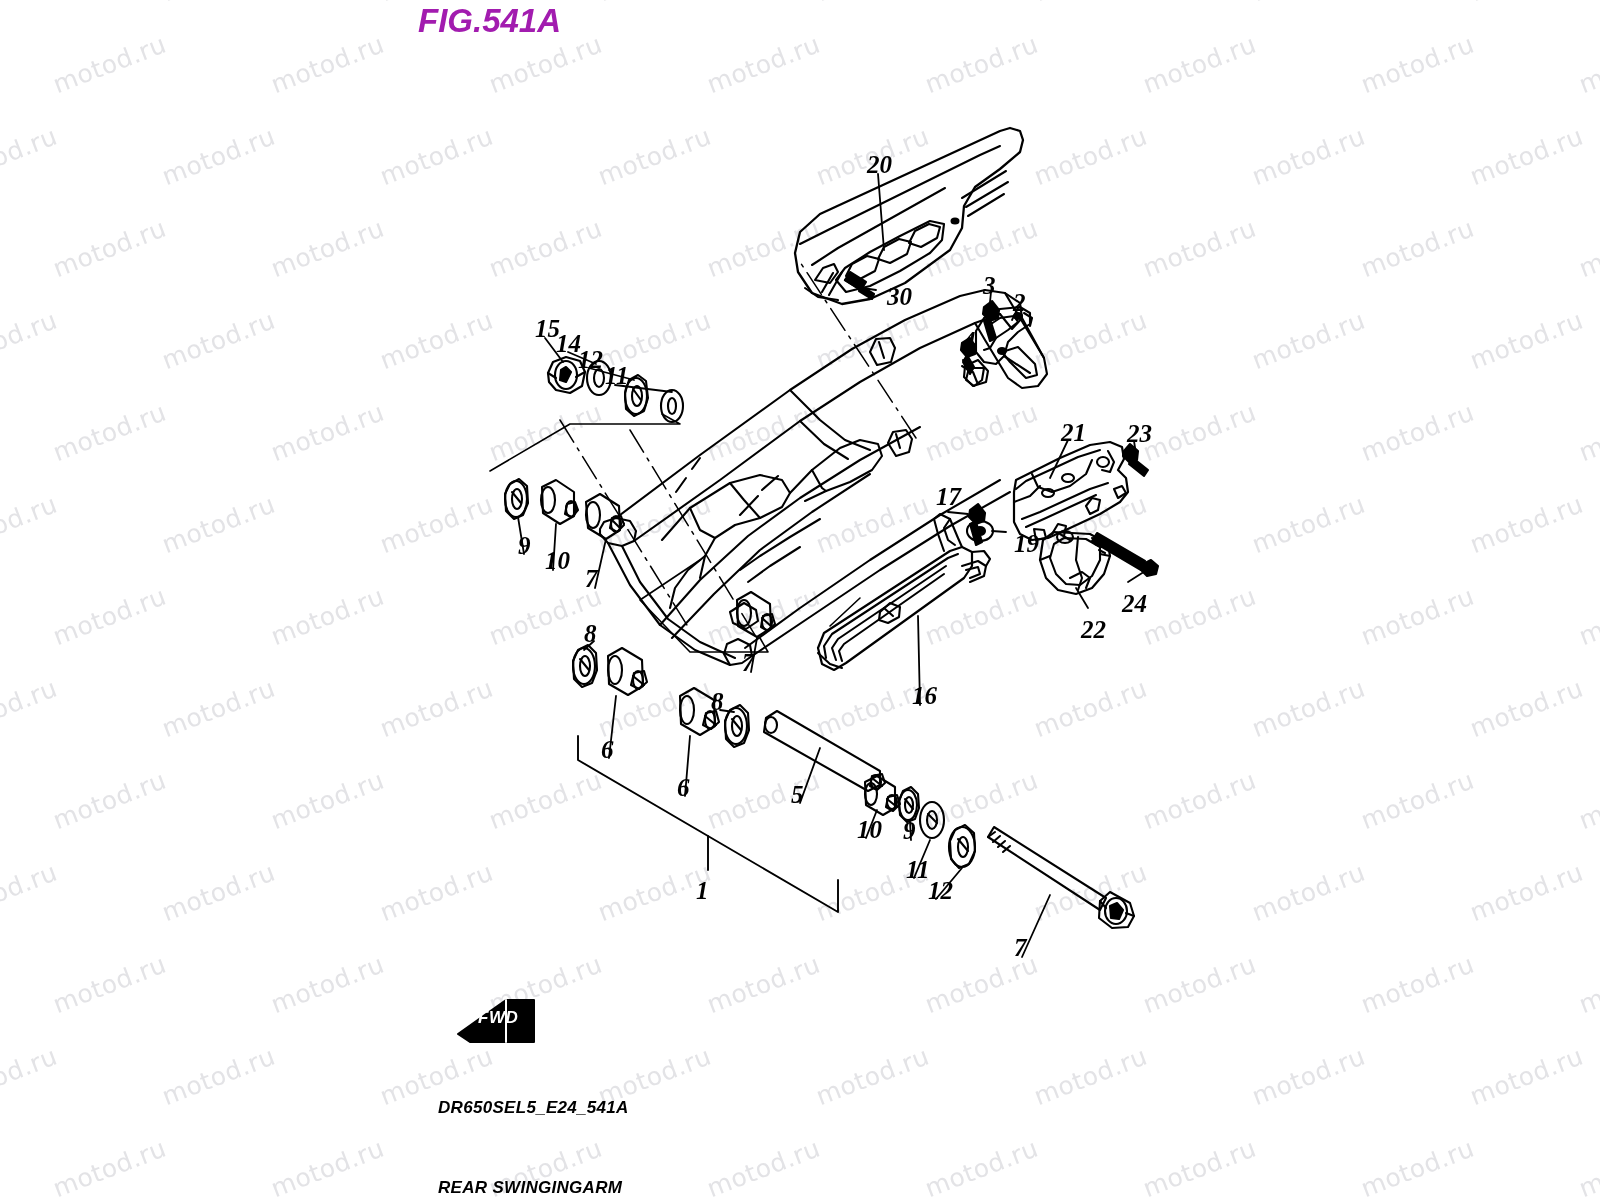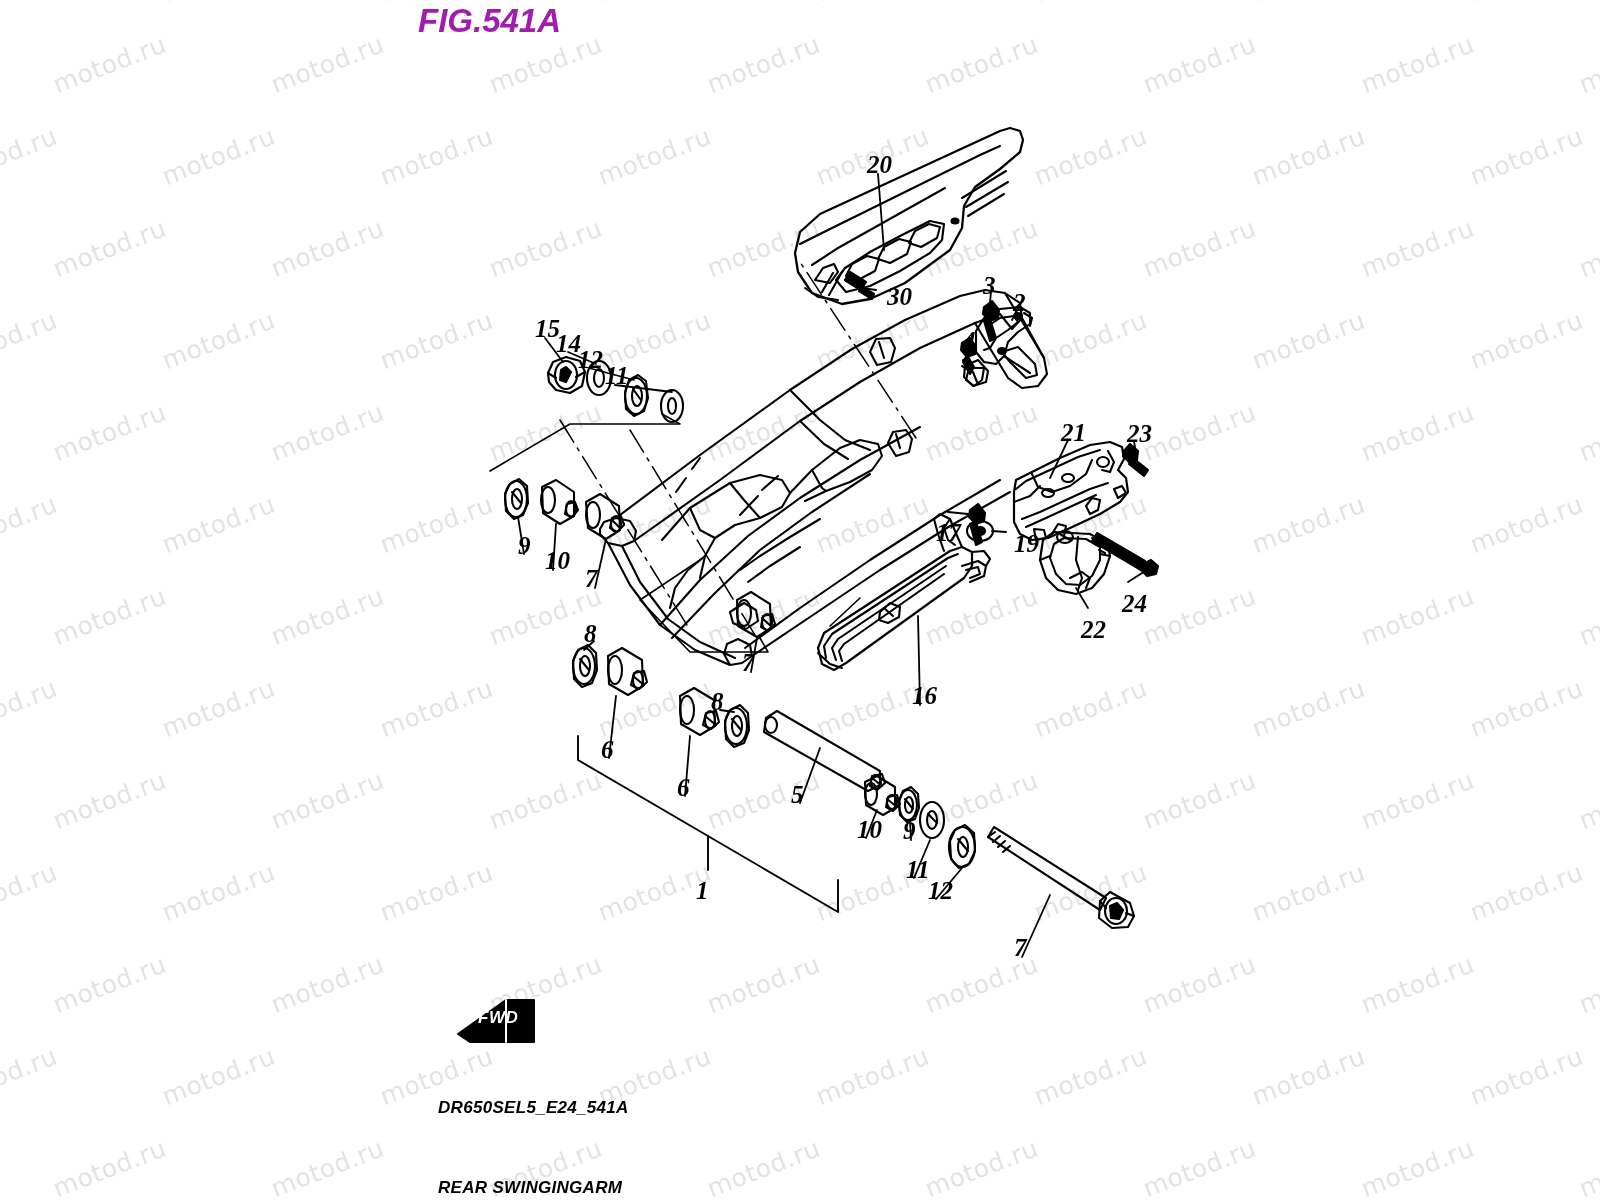--- a/index.html
+++ b/index.html
@@ -555,21 +555,21 @@
       <div class="lbl num" style="left: 545px; top: 548px;">10</div>
       <div class="lbl num" style="left: 857px; top: 817px;">10</div>
       <div class="lbl num" style="left: 605px; top: 363px;">11</div>
       <div class="lbl num" style="left: 906px; top: 857px;">11</div>
       <div class="lbl num" style="left: 578px; top: 347px;">12</div>
       <div class="lbl num" style="left: 928px; top: 878px;">12</div>
       <div class="lbl num" style="left: 1014px; top: 935px;">7</div>
       <div class="lbl num" style="left: 556px; top: 331px;">14</div>
       <div class="lbl num" style="left: 535px; top: 316px;">15</div>
       <div class="lbl num" style="left: 912px; top: 683px;">16</div>
-      <div class="lbl num" style="left: 936px; top: 520px;">17</div>
+      <div class="lbl num" style="left: 936px; top: 484px;">17</div>
       <div class="lbl num" style="left: 1014px; top: 531px;">19</div>
       <div class="lbl num" style="left: 867px; top: 152px;">20</div>
       <div class="lbl num" style="left: 887px; top: 284px;">30</div>
       <div class="lbl num" style="left: 1061px; top: 420px;">21</div>
       <div class="lbl num" style="left: 1081px; top: 617px;">22</div>
       <div class="lbl num" style="left: 1127px; top: 421px;">23</div>
       <div class="lbl num" style="left: 1122px; top: 591px;">24</div>
     </div>
 
 </div>

